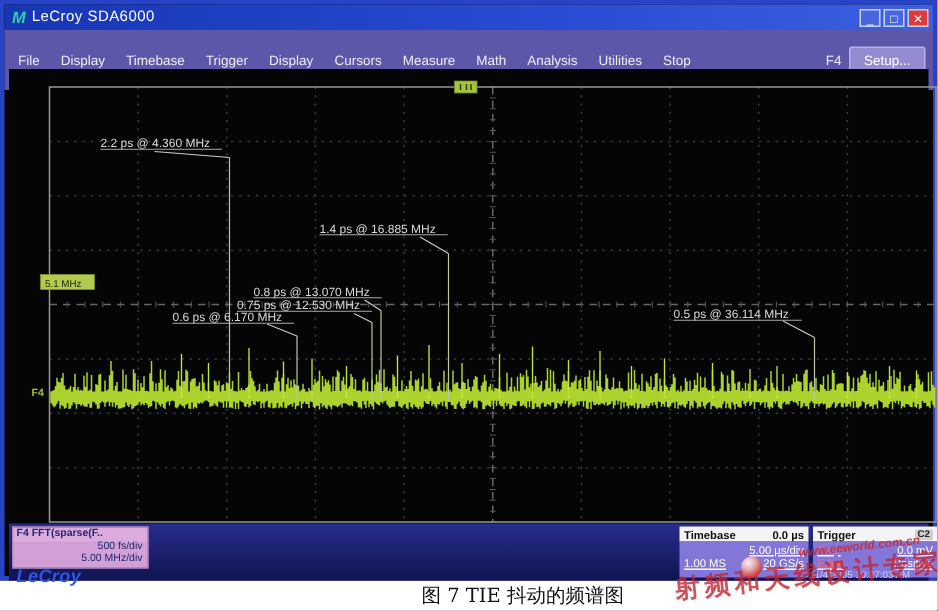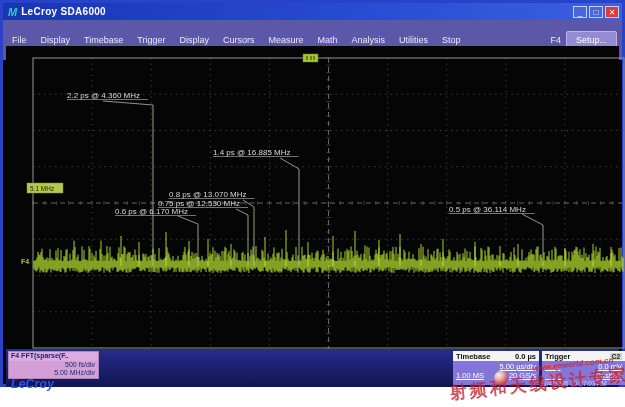--- a/index.html
+++ b/index.html
@@ -5,21 +5,21 @@
   html,body{margin:0;padding:0;background:#fff;}
   .page{position:relative;width:625px;height:407px;background:#fff;overflow:hidden;
         font-family:"Liberation Sans",sans-serif;}
   
   .scope-window{position:absolute;left:0;top:0;width:625px;height:387px;
         border:3px solid #2744c9;box-sizing:border-box;background:#060606;}
   .titlebar{position:absolute;left:0;top:0;right:0;height:17px;
         background:linear-gradient(90deg,#1636b4,#2a4cd4 60%,#3c60e0);
         display:flex;align-items:center;padding:0 3px;color:#fff;}
   .titlebar .logo{color:#2fd0a8;font-weight:bold;font-style:italic;font-size:11px;margin:0 4px 0 2px;}
-  .titlebar .title{font-weight:bold;font-size:10px;letter-spacing:.3px;}
+  .titlebar .title{font-weight:normal;font-size:10px;letter-spacing:.3px;}
   .winbtns{margin-left:auto;display:flex;gap:2px;}
   .winbtn{width:14px;height:12px;font-size:8px;line-height:11px;text-align:center;color:#fff;
         background:#4a66dc;border:1px solid #c5d0f5;box-sizing:border-box;cursor:default;}
   .winbtn.close{background:#dd3b3b;}
   .menubar{position:absolute;left:0;top:17px;right:0;height:26px;background:#5d57a9;
         display:flex;align-items:center;color:#eceaf8;font-size:9px;padding:7px 2px;}
   .menu-item{padding:3px 7px;}
   .menu-f4{margin-left:auto;padding:3px 5px;color:#f0eefc;}
   .setup-btn{background:#948bd3;border:1px solid #b9b1e8;color:#fff;padding:3px 9px 4px;
         border-radius:2px;margin-right:3px;}
@@ -170,19 +170,20 @@
         <text x="446" y="209" fill="#d9d9d9" font-size="8" font-family="&quot;Liberation Sans&quot;,sans-serif">0.5 ps @ 36.114 MHz</text>
         <line x1="446" y1="210.5" x2="531.5" y2="210.5" stroke="#bdbdbd" stroke-width="0.6"></line>
         <rect x="300" y="51" width="15" height="8" fill="#a6c437" stroke="#6d8c1c" stroke-width="0.5"></rect>
         <path d="M304 53V57M308 53V57M311 53V57" stroke="#27400a" stroke-width="1"></path>
         <rect x="24" y="180" width="36" height="10" fill="#b5c94e" stroke="#7d9428" stroke-width="0.5"></rect>
         <text x="27" y="188" fill="#15250a" font-size="6.5" font-family="&quot;Liberation Sans&quot;,sans-serif">5.1 MHz</text>
         <text x="18" y="261" fill="#a6c437" font-size="7" font-weight="bold" font-family="&quot;Liberation Sans&quot;,sans-serif">F4</text>
       </svg>
   </div>
 
+  <div class="caption">图 7 TIE 抖动的频谱图</div>
 
   <div class="wm-ball"></div>
   <div class="watermark">
     <div class="wm-url">www.eeworld.com.cn</div>
     <div class="wm-text">射频和天线设计专家</div>
   </div>
 </div>
 
 </body></html>

